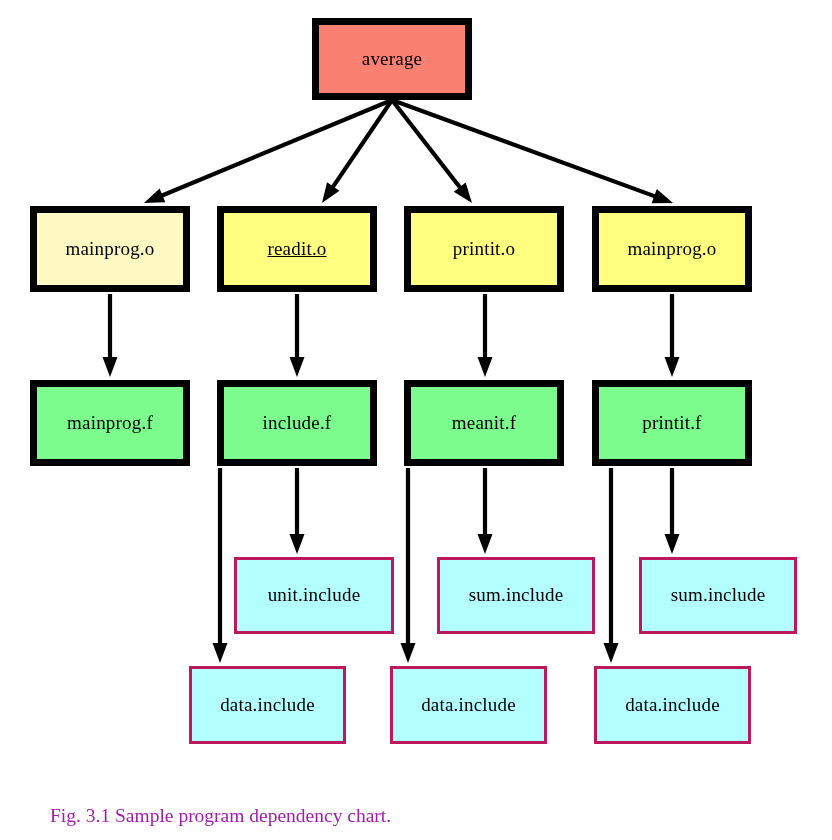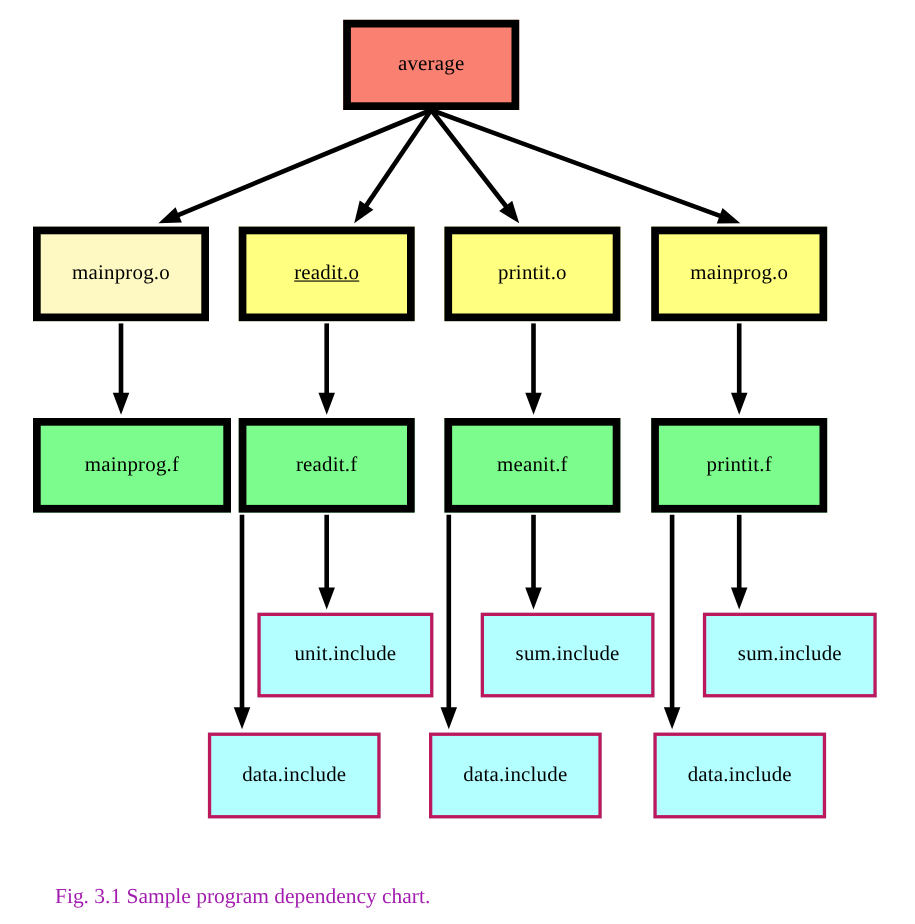--- a/index.html
+++ b/index.html
@@ -130,25 +130,25 @@
       </div>
       <div class="node thick" style="left: 217px; top: 206px; width: 160px; height: 86px; background: rgb(255, 255, 128); text-decoration: underline;">
         <span class="node-label">readit.o</span>
       </div>
       <div class="node thick" style="left: 404px; top: 206px; width: 160px; height: 86px; background: rgb(255, 255, 128);">
         <span class="node-label">printit.o</span>
       </div>
       <div class="node thick" style="left: 592px; top: 206px; width: 160px; height: 86px; background: rgb(255, 255, 128);">
         <span class="node-label">mainprog.o</span>
       </div>
-      <div class="node thick" style="left: 30px; top: 380px; width: 180px; height: 86px; background: rgb(124, 252, 140);">
+      <div class="node thick" style="left: 30px; top: 380px; width: 160px; height: 86px; background: rgb(124, 252, 140);">
         <span class="node-label">mainprog.f</span>
       </div>
       <div class="node thick" style="left: 217px; top: 380px; width: 160px; height: 86px; background: rgb(124, 252, 140);">
-        <span class="node-label">readit.f</span>
+        <span class="node-label">include.f</span>
       </div>
       <div class="node thick" style="left: 404px; top: 380px; width: 160px; height: 86px; background: rgb(124, 252, 140);">
         <span class="node-label">meanit.f</span>
       </div>
       <div class="node thick" style="left: 592px; top: 380px; width: 160px; height: 86px; background: rgb(124, 252, 140); text-align: center;">
         <span class="node-label">printit.f</span>
       </div>
       <div class="node thin" style="left: 234px; top: 557px; width: 160px; height: 77px; background: rgb(179, 255, 255);">
         <span class="node-label">unit.include</span>
       </div>

